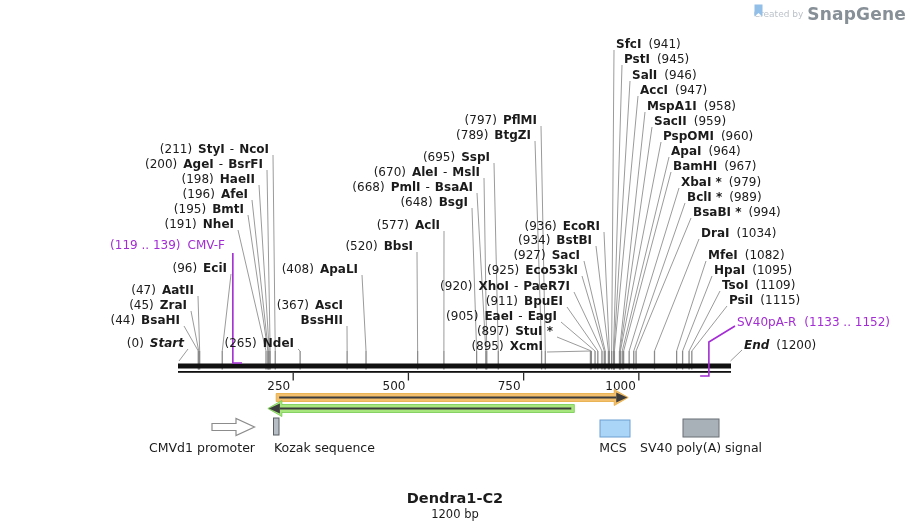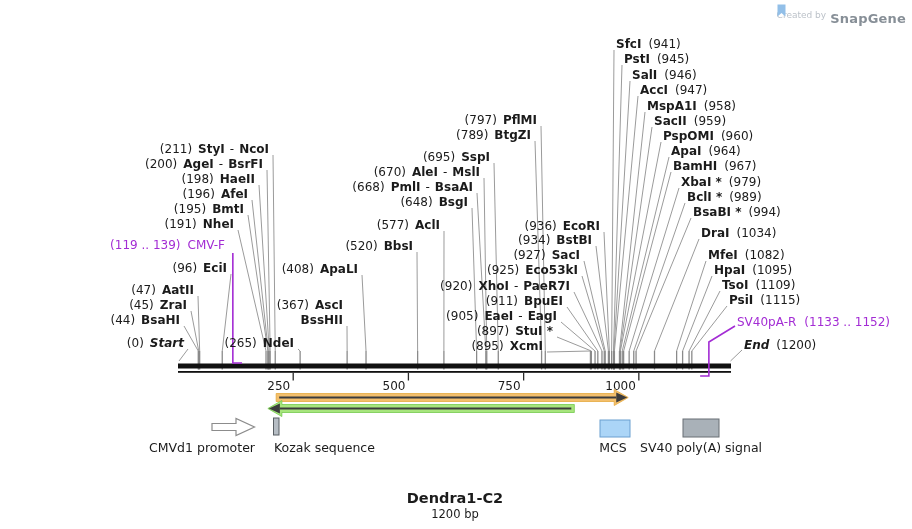--- a/index.html
+++ b/index.html
@@ -10,21 +10,21 @@
   .lbl{font-size:12px;}
   .lbl tspan.b{font-weight:700;}
   .lbl tspan.bi{font-weight:700;font-style:italic;}
   .primer-lbl{fill:#a32cd4;}
   .ruler-num{font-size:12px;fill:#1b1b1b;}
   .legend-lbl{font-size:12.5px;fill:#1b1b1b;}
   .title-txt{font-size:14.5px;font-weight:700;}
   .subtitle-txt{font-size:11.5px;}
   #watermark{position:absolute;top:4px;right:6px;display:flex;align-items:center;gap:4px;}
   #watermark .created{font-size:9px;color:#bcc2c9;}
-  #watermark .brand{font-size:13px;color:#878f97;font-weight:600;letter-spacing:.2px;margin-top:7px;}
+  #watermark .brand{font-size:17px;color:#878f97;font-weight:600;letter-spacing:.2px;}
 </style>
 </head>
 <body>
 
 <div id="canvas">
 
   <svg id="mapsvg" width="912" height="529" viewBox="0 0 912 529">
 
     <g id="g-leaders">
         <line x1="273" y1="155" x2="275.23583333333335" y2="351" stroke="#9b9b9b" stroke-width="1"></line>

